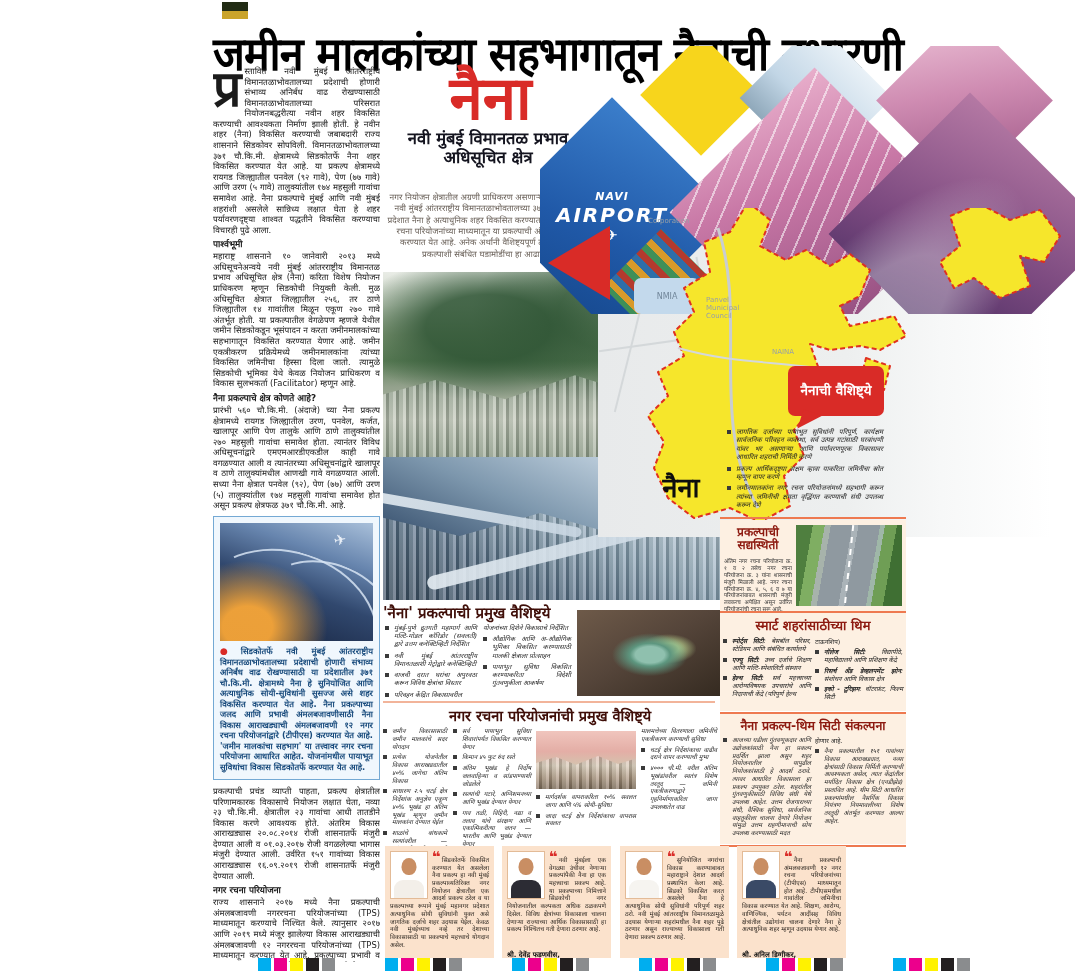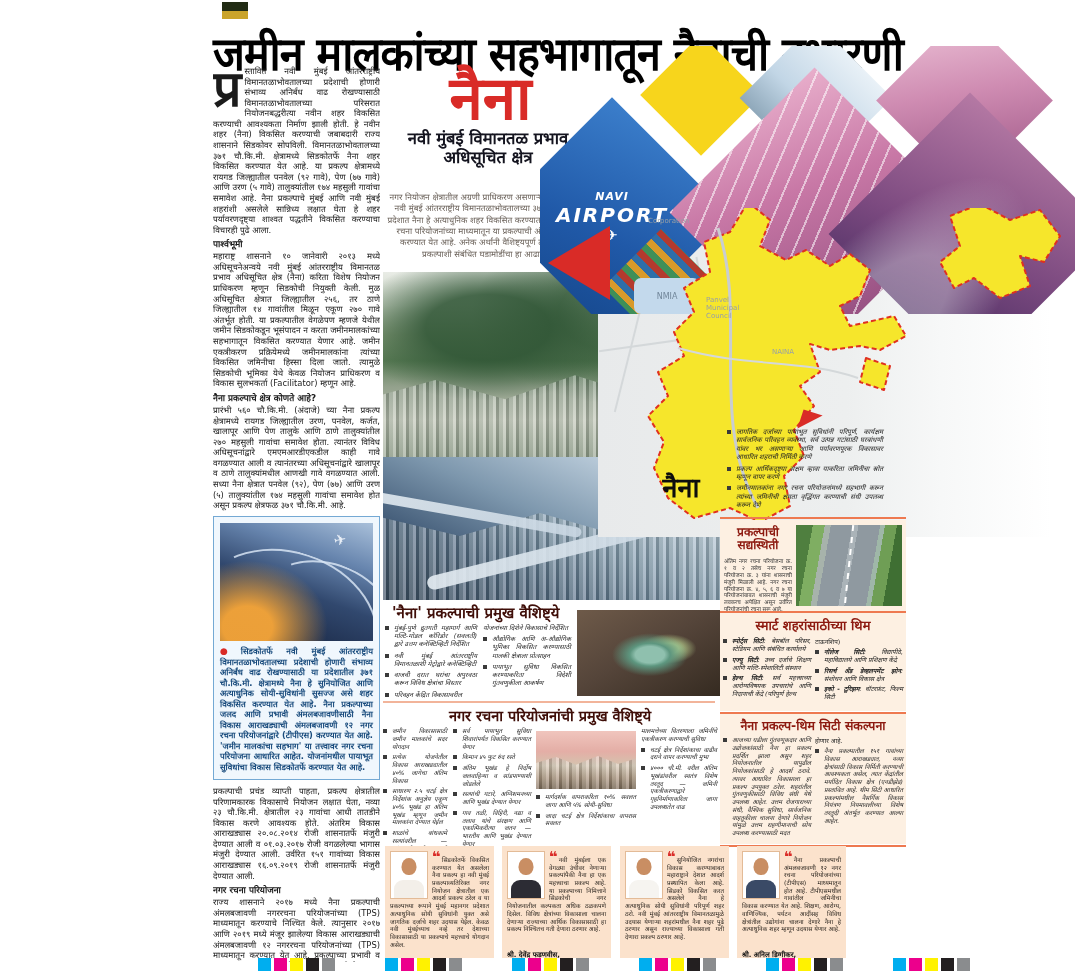--- a/index.html
+++ b/index.html
@@ -83,21 +83,21 @@
     background:repeating-linear-gradient(90deg, rgba(255,255,255,.8) 0 3px, rgba(70,80,75,.6) 3px 6px, rgba(190,198,192,.7) 6px 10px); }
   .photo1 .bldg { height:52%; clip-path:polygon(0 35%,15% 20%,35% 40%,55% 15%,75% 38%,100% 22%,100% 100%,0 100%); }
   .photo2 .bldg { height:64%; clip-path:polygon(0 10%,22% 30%,45% 5%,70% 32%,100% 12%,100% 100%,0 100%); }
   .road { position:absolute; background:linear-gradient(90deg,rgba(228,236,242,.9),rgba(200,214,226,.9)); }
   .roadA { width:300px; height:14px; left:40px; top:84px; transform:rotate(-14deg); border-radius:8px; }
   .roadB { width:220px; height:10px; left:-20px; top:52px; transform:rotate(10deg); border-radius:8px; }
 
   
   .sec-h { font-weight:700; color:#3f0e08; }
   .key-sec { position:absolute; left:383px; top:602px; width:332px; height:98px; }
-  .key-sec .sec-h { font-size:15px; margin-left:9px; }
+  .key-sec .sec-h { font-size:15px; margin-left:0; }
   .b-item { display:flex; gap:5px; margin-bottom:3px;font-style:italic; }
   .b-sq { width:4px; height:4px; background:#3a3a3a; flex:none; margin-top:2px; }
   .b-txt { font-size:6.6px; line-height:1.25; color:#222; text-align:justify; }
   .kcol1 { position:absolute; left:2px; top:22px; width:92px; }
   .kcol2 { position:absolute; left:100px; top:22px; width:88px; }
   .aerial-photo { position:absolute; left:194px; top:8px; width:152px; height:86px;
     background:
       radial-gradient(ellipse at 48% 52%, #8fc0ae 0 13%, #5d967f 18%, rgba(93,150,127,0) 34%),
       radial-gradient(ellipse at 60% 45%, #b8d08e 0 8%, rgba(184,208,142,0) 22%),
       linear-gradient(150deg,#6e5a49 0%, #55453a 45%, #33291f 100%); }
@@ -365,20 +365,21 @@
     </g>
     <path d="M120,20 C150,110 110,210 160,300" stroke="#c9cdd1" stroke-width="3" fill="none"></path>
     <path d="M80,140 C150,160 200,150 260,170" stroke="#d4d8da" stroke-width="2" fill="none"></path>
   </svg>
   <div class="map-label" style="left:648px; top:217px;">Corporation</div>
   <div class="nmia-patch">NMIA</div>
   <div class="map-label" style="left:706px; top:296px; width:56px;">Panvel Municipal Council</div>
   <div class="map-label" style="left:772px; top:348px;">NAINA</div>
   <div class="naina-big">नैना</div>
 
+  <div class="bubble">नैनाची वैशिष्ट्ये</div>
   <div class="bubble-tail"></div>
   <div class="feat-list">
     <div class="b-item">
         <span class="b-sq"></span>
         <span class="b-txt">जागतिक दर्जाच्या पायाभूत सुविधांनी परिपूर्ण, कार्यक्षम सार्वजनिक परिवहन व्यवस्था, सर्व उत्पन्न गटांसाठी घरबांधणी यांवर भर असणाऱ्या आणि पर्यावरणपूरक विकासावर आधारित शहराची निर्मिती करणे</span>
       </div>
     <div class="b-item">
         <span class="b-sq"></span>
         <span class="b-txt">प्रकल्प आर्थिकदृष्ट्या सक्षम व्हावा याकरिता जमिनीचा स्रोत म्हणून वापर करणे</span>
       </div>

